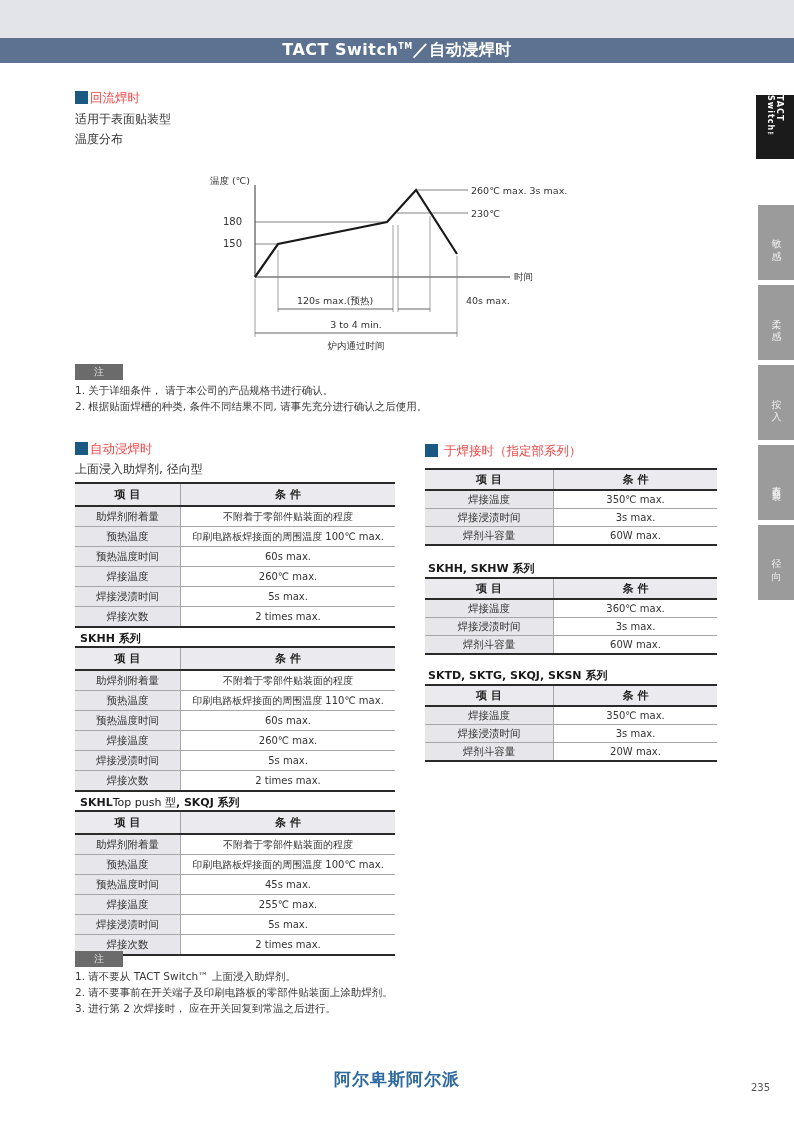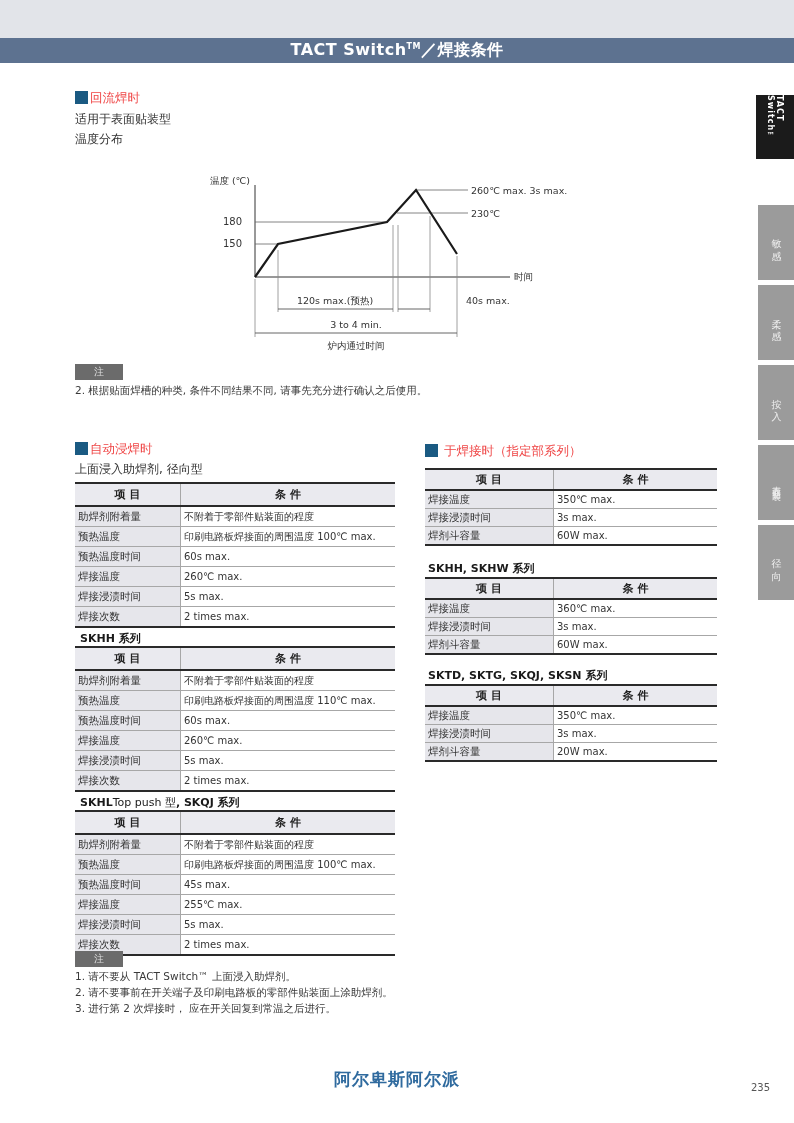--- a/index.html
+++ b/index.html
@@ -27,21 +27,21 @@
   .note-tag{position:absolute;background:#6b6b6b;color:#ddd;font-size:10px;
             padding:1px 0;width:48px;text-align:center;}
   .notes{position:absolute;font-size:10.5px;color:#3a3a3a;line-height:16px;}
   .note-line{white-space:nowrap;}
   
   table.dtable{position:absolute;border-collapse:collapse;table-layout:fixed;
                border-top:2px solid #2a2a2a;border-bottom:2px solid #2a2a2a;}
   table.dtable th{background:#eaeaef;font-size:11px;font-weight:600;color:#222;
                   border-bottom:2px solid #2a2a2a;padding:2px 0;}
   table.dtable th:first-child{border-right:1px solid #a7a7a7;}
-  table.dtable td{font-size:10px;color:#333;text-align:left;border-top:1px solid #a7a7a7;
+  table.dtable td{font-size:10px;color:#333;text-align:center;border-top:1px solid #a7a7a7;
                   padding:0 3px;overflow:hidden;white-space:nowrap;}
   table.dtable tr:first-child td{border-top:none;}
   table.dtable td.item-cell{background:#e6e6eb;border-right:1px solid #a7a7a7;font-size:10.5px;}
   table.t-left{width:320px;}
   table.t-left td{height:19px;}
   table.t-left th:first-child,table.t-left td.item-cell{width:105px;}
   table.t-left th{height:17px;}
   table.t-right{width:292px;}
   table.t-right td{height:17px;}
   table.t-right th:first-child,table.t-right td.item-cell{width:128px;}
@@ -57,21 +57,21 @@
   .page-num{position:absolute;right:24px;top:1082px;font-size:10px;color:#555;margin-left:28px;}
 </style>
 </head>
 <body>
 
 <div id="page">
 
   <div class="top-strip"></div>
   <div class="header-bar">
     <div class="header-title">
-      <span>TACT Switch</span><sup>TM</sup><span>／焊接条件</span>
+      <span>TACT Switch</span><sup>TM</sup><span>／自动浸焊时</span>
     </div>
   </div>
 
   <div class="side-tab-dark">
     <span>TACT Switch™</span>
   </div>
   <div class="side-tab" style="top:205px">
     <span>敏感</span>
   </div>
   <div class="side-tab" style="top:285px">
@@ -123,20 +123,21 @@
     <text x="291" y="57">230℃</text>
     <text x="334" y="120">时间</text>
     <text x="155" y="144" text-anchor="middle">120s max.(预热)</text>
     <text x="286" y="144">40s max.</text>
     <text x="176" y="168" text-anchor="middle">3 to 4 min.</text>
     <text x="176" y="189" text-anchor="middle">炉内通过时间</text>
   </svg>
 
   <div class="note-tag" style="left:75px;top:364px">注</div>
   <div class="notes" style="left:75px;top:382px">
+      <div class="note-line">1. 关于详细条件， 请于本公司的产品规格书进行确认。</div>
       <div class="note-line">2. 根据贴面焊槽的种类, 条件不同结果不同, 请事先充分进行确认之后使用。</div>
     </div>
 
   <div class="sec-head" style="left:75px;top:441px">
     <span class="bullet"></span><span>自动浸焊时</span>
   </div>
   <div class="sub-line" style="left:75px;top:461px">上面浸入助焊剂, 径向型</div>
 
   <table class="dtable t-left" style="left:75px;top:482px">
     <thead>

